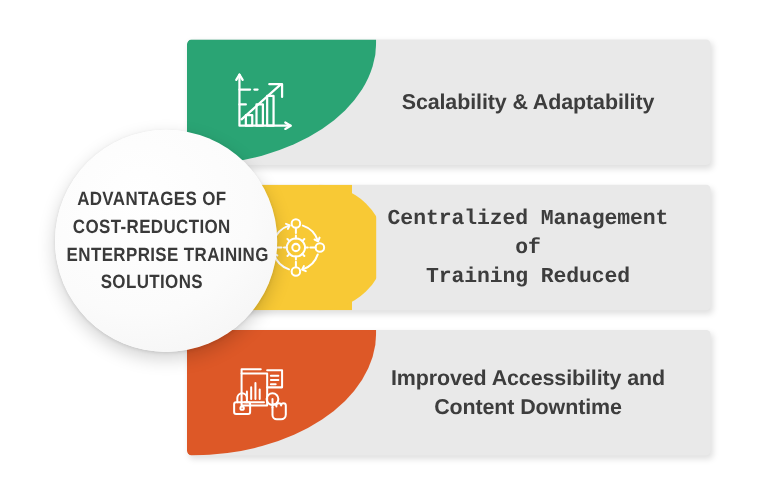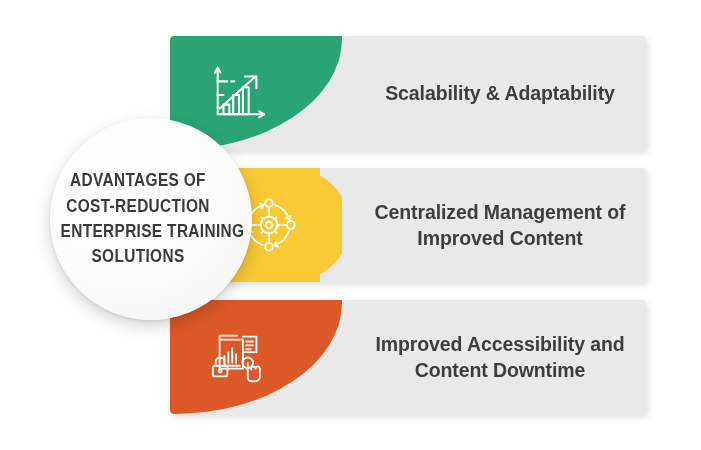--- a/index.html
+++ b/index.html
@@ -22,21 +22,21 @@
   }
 
   
   .row {
     position: absolute;
     left: 170px;
     width: 476px;
     height: 114px;
   }
   .row-1 { top: 36px; }
-  .row-2 { top: 168px; }
+  .row-2 { top: 168px; font-family: Liberation Mono, monospace; }
   .row-3 { top: 300px; }
 
   .bar {
     position: absolute;
     inset: 0;
     background: #e9e9e9;
     border-radius: 4px;
     box-shadow: 2px 3px 6px rgba(0,0,0,0.13);
   }
 
@@ -86,21 +86,21 @@
     top: 26px;
     left: 38px;
     pointer-events: none;
   }
   .row-2 .icon-holder { left: 68px; }
   .icon-holder svg { display: block; width: 62px; height: 62px; }
 
   
   .row-label {
     position: absolute;
-    left: 180px;
+    left: 160px;
     top: 0;
     width: 300px;
     height: 114px;
     display: flex;
     align-items: center;
     justify-content: center;
     text-align: center;
     color: #3d3d3d;
     font-size: 19.5px;
     font-weight: bold;
@@ -191,21 +191,21 @@
         <path d="M39.5 49.5 L37.8 52.8 L41.3 54.2"></path>
         <path d="M25.5 52.5 A22 22 0 0 1 11.5 38.5"></path>
         <path d="M14.5 39.5 L11.2 37.8 L9.8 41.3"></path>
         <path d="M11.5 25.5 A22 22 0 0 1 25.5 11.5"></path>
         <path d="M24.5 14.5 L26.2 11.2 L22.7 9.8"></path>
       </svg>
     </div>
     <div class="row-label">
       <div>
         <span>Centralized Management of</span><br>
-        <span>Improved Content</span>
+        <span>Training Reduced</span>
       </div>
     </div>
   </div>
 
   <div class="row row-3">
     <div class="bar"></div>
     <div class="wedge wedge-orange">
       <div class="wedge-shape"></div>
     </div>
     <div class="icon-holder">

